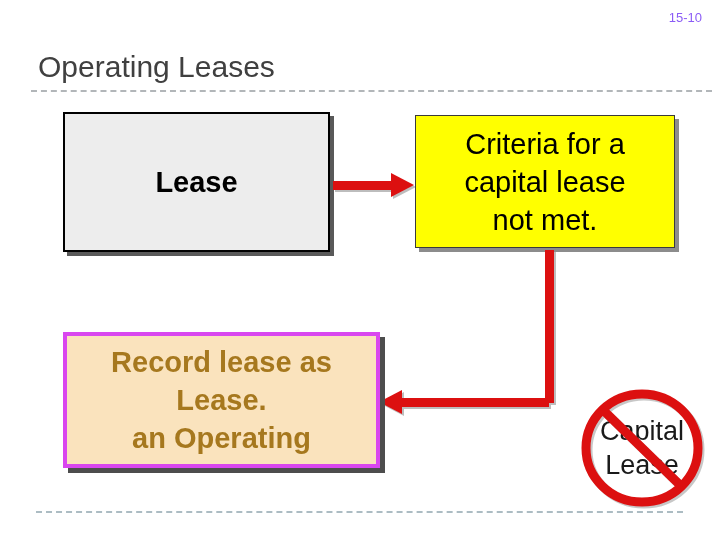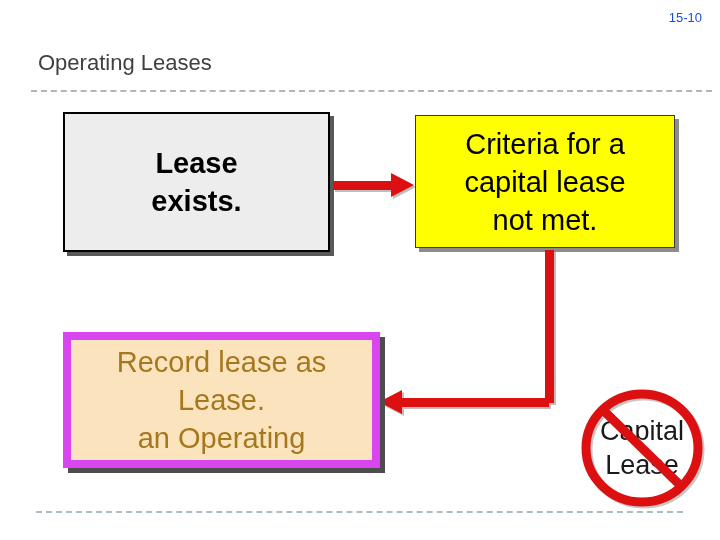--- a/index.html
+++ b/index.html
@@ -1,24 +1,24 @@
 <!DOCTYPE html>
 <html><head>
 <meta charset="utf-8">
 <style>
   html,body{margin:0;padding:0;background:#fff;}
   .slide{
     position:relative;width:720px;height:540px;background:#ffffff;overflow:hidden;
     font-family:"Liberation Sans","DejaVu Sans",sans-serif;
   }
   .page-number{
-    position:absolute;top:10px;right:18px;font-size:13px;color:#1d4ed8;
+    position:absolute;top:10px;right:18px;font-size:13px;color:#8b5cf6;
   }
   .slide-title{
-    position:absolute;left:38px;top:50px;font-size:22px;color:#404040;
+    position:absolute;left:38px;top:50px;font-size:30px;color:#404040;
     font-weight:400;letter-spacing:0px;
   }
   .rule{position:absolute;height:0;border-top:2px dashed #acbcc3;}
   .rule.top{left:31px;width:681px;top:90px;border-top-color:#b2b6b9;}
   .rule.bottom{left:36px;width:647px;top:511px;}
 
   .flowbox{
     position:absolute;box-sizing:border-box;display:flex;flex-direction:column;
     justify-content:center;align-items:center;text-align:center;
     font-size:29px;line-height:38px;
@@ -26,21 +26,21 @@
   .flowbox.gray{
     left:63px;top:112px;width:267px;height:140px;background:#ededed;
     border:2px solid #000;box-shadow:4px 4px 0 #595959;font-weight:700;color:#000;
   }
   .flowbox.yellow{
     left:415px;top:115px;width:260px;height:133px;background:#ffff00;
     border:1px solid #3a3a3a;box-shadow:4px 4px 0 #8c8c8c;font-weight:400;color:#000;
   }
   .flowbox.tan{
     left:63px;top:332px;width:317px;height:136px;background:#fae3bd;
-    border:8px solid #d946ef;box-shadow:5px 5px 0 #4d4d4d;font-weight:400;color:#a6781e;
+    border:4px solid #d946ef;box-shadow:5px 5px 0 #4d4d4d;font-weight:700;color:#a6781e;
   }
 
   .shaft{position:absolute;background:#dc1010;}
   .arrow-shadow{filter:drop-shadow(2px 2px 0px #bdbdbd);}
   .shaft.h1{left:333px;top:181px;width:60px;height:9px;}
   .head.right{
     position:absolute;left:391px;top:173px;width:0;height:0;
     border-top:12px solid transparent;border-bottom:12px solid transparent;
     border-left:23px solid #dc1010;
   }
@@ -66,21 +66,20 @@
 <div class="slide">
 
   <div class="page-number">15-10</div>
 
   <div class="slide-title">Operating Leases</div>
 
   <div class="rule top"></div>
 
   <div class="flowbox gray">
     <div>Lease</div>
-    <div>exists.</div>
   </div>
 
   <div class="arrow-shadow">
     <div class="shaft h1"></div>
     <div class="head right"></div>
   </div>
 
   <div class="flowbox yellow">
     <div>Criteria for a</div>
     <div>capital lease</div>

